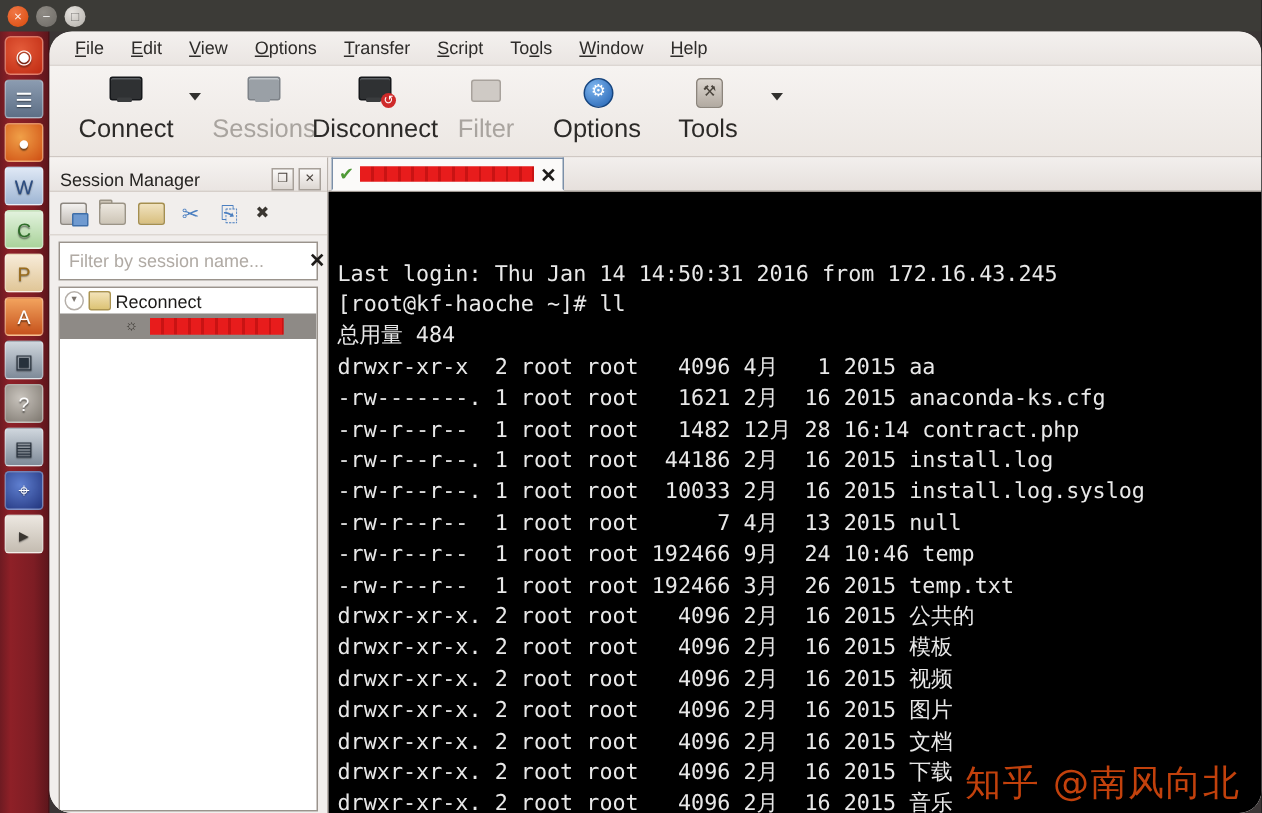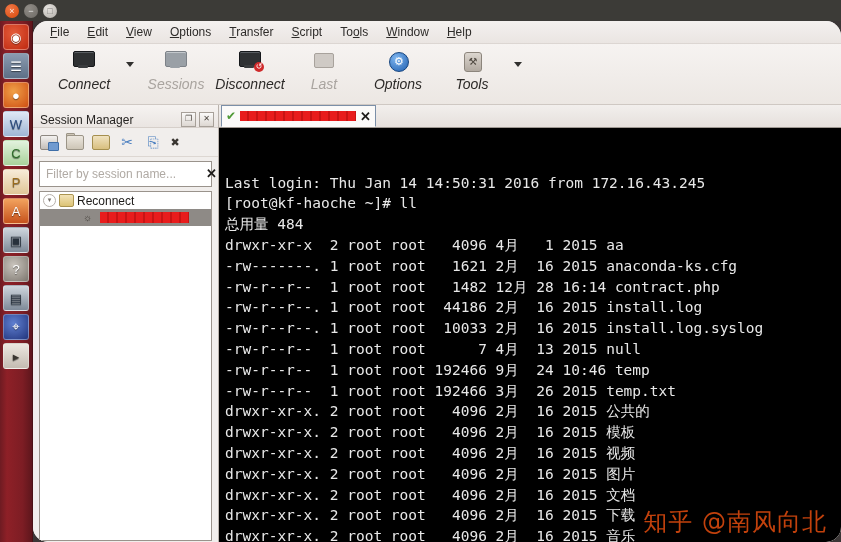--- a/index.html
+++ b/index.html
@@ -106,22 +106,22 @@
     position: relative;
     width: 74px; height: 50px;
     display: flex; flex-direction: column;
     align-items: center; justify-content: flex-start;
   }
   .tb-ico {
     width: 26px; height: 22px; margin-top: 2px;
     position: relative;
   }
   .tb-label {
-    font-size: 14px; color: #2c2a28;
-    margin-top: 4px; white-space: nowrap; font-style: italic;
+    font-size: 17px; color: #2c2a28;
+    margin-top: 4px; white-space: nowrap;
   }
   .tb-btn.disabled .tb-label { color: #a9a49f; }
   .tb-caret {
     position: absolute;
     width: 0; height: 0;
     border-left: 4px solid transparent;
     border-right: 4px solid transparent;
     border-top: 5px solid #31302e;
   }
   
@@ -398,21 +398,21 @@
             <span class="mon"></span>
             <span class="mon-stand"></span>
             <span class="badge-x">↺</span>
           </div>
           <div class="tb-label">Disconnect</div>
         </div>
         <div class="tb-btn disabled">
           <div class="tb-ico">
             <span class="printer"></span>
           </div>
-          <div class="tb-label">Last</div>
+          <div class="tb-label">Filter</div>
         </div>
         <div class="tb-btn">
           <div class="tb-ico">
             <span class="circle-ico">⚙</span>
           </div>
           <div class="tb-label">Options</div>
         </div>
         <div class="tb-btn">
           <div class="tb-ico">
             <span class="tools-ico">⚒</span>

